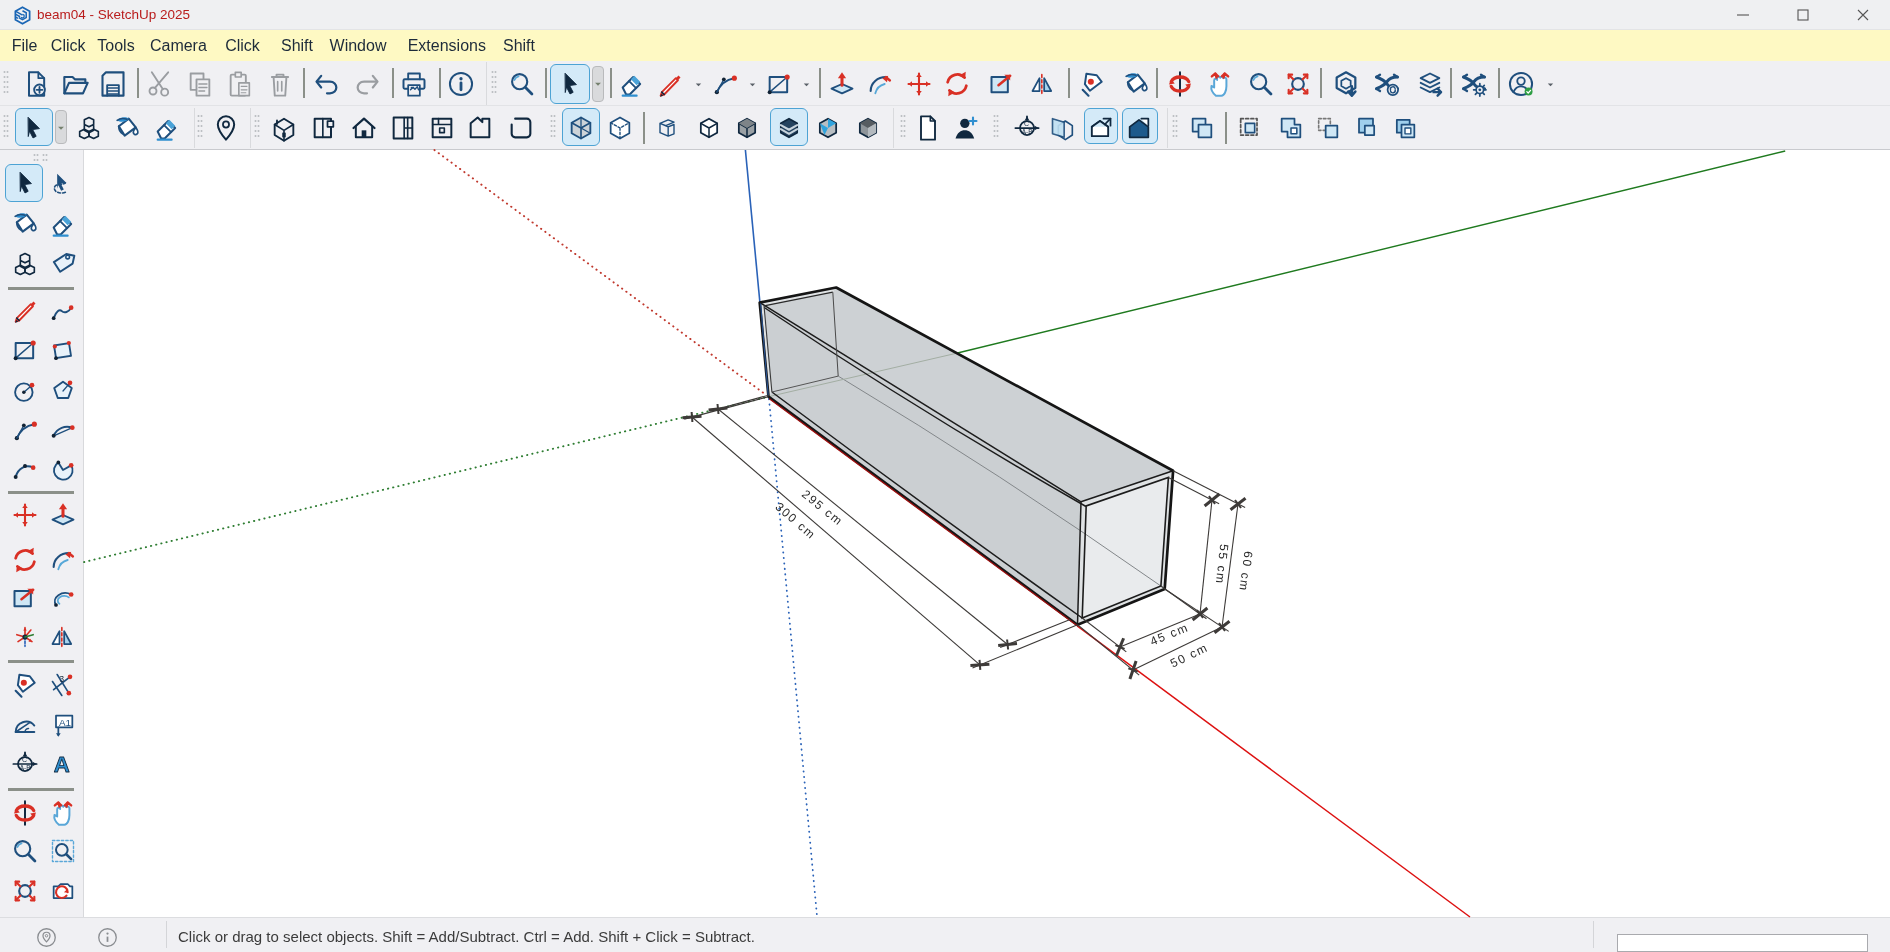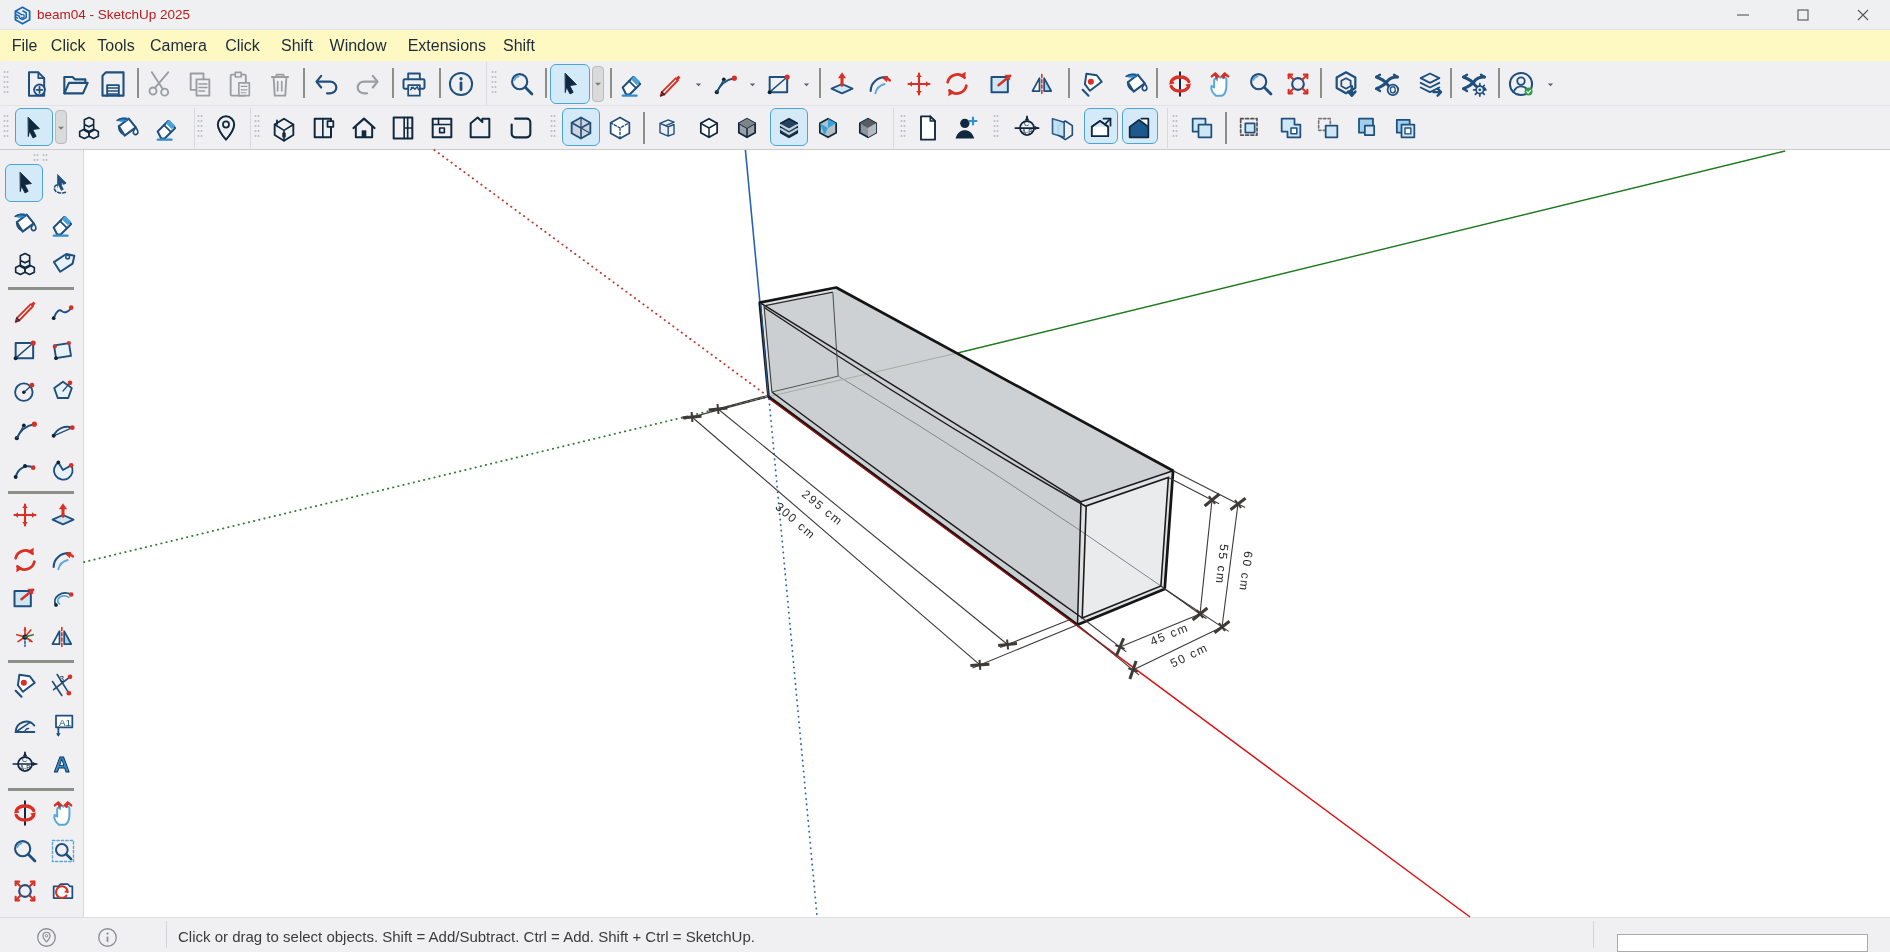--- a/index.html
+++ b/index.html
@@ -836,15 +836,15 @@
       <circle cx="12" cy="12" r="10" fill="none" stroke="#8a8d91" stroke-width="1.5"></circle>
       <path d="M12 6a4 4 0 0 1 4 4c0 3-4 7-4 7s-4-4-4-7a4 4 0 0 1 4-4z" fill="none" stroke="#8a8d91" stroke-width="1.4"></path>
       <circle cx="12" cy="10" r="1.4" fill="none" stroke="#8a8d91" stroke-width="1.1"></circle>
     </svg>
     <svg style="left:97px;top:927px" width="21" height="21" viewBox="0 0 24 24">
       <circle cx="12" cy="12" r="10" fill="none" stroke="#8a8d91" stroke-width="1.5"></circle>
       <path d="M12 11v6" stroke="#8a8d91" stroke-width="2"></path>
       <circle cx="12" cy="7.5" r="1.3" fill="#8a8d91"></circle>
     </svg>
     <div style="position:absolute;left:166px;top:921px;width:1px;height:27px;background:#d4d5d8"></div>
-    <div style="position:absolute;left:178px;top:928px;font-size:15px;color:#3b3b3b">Click or drag to select objects. Shift = Add/Subtract. Ctrl = Add. Shift + Ctrl = SketchUp.</div>
+    <div style="position:absolute;left:178px;top:928px;font-size:15px;color:#3b3b3b">Click or drag to select objects. Shift = Add/Subtract. Ctrl = Add. Shift + Click = Subtract.</div>
     <div style="position:absolute;left:1593px;top:921px;width:1px;height:27px;background:#d4d5d8"></div>
     <div style="position:absolute;left:1617px;top:934px;width:251px;height:18px;background:#fff;border:1px solid #a9aaae"></div>
   </div>
 </body></html>

